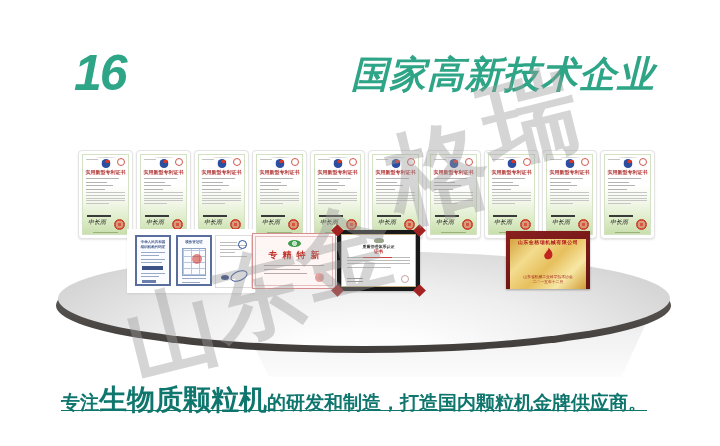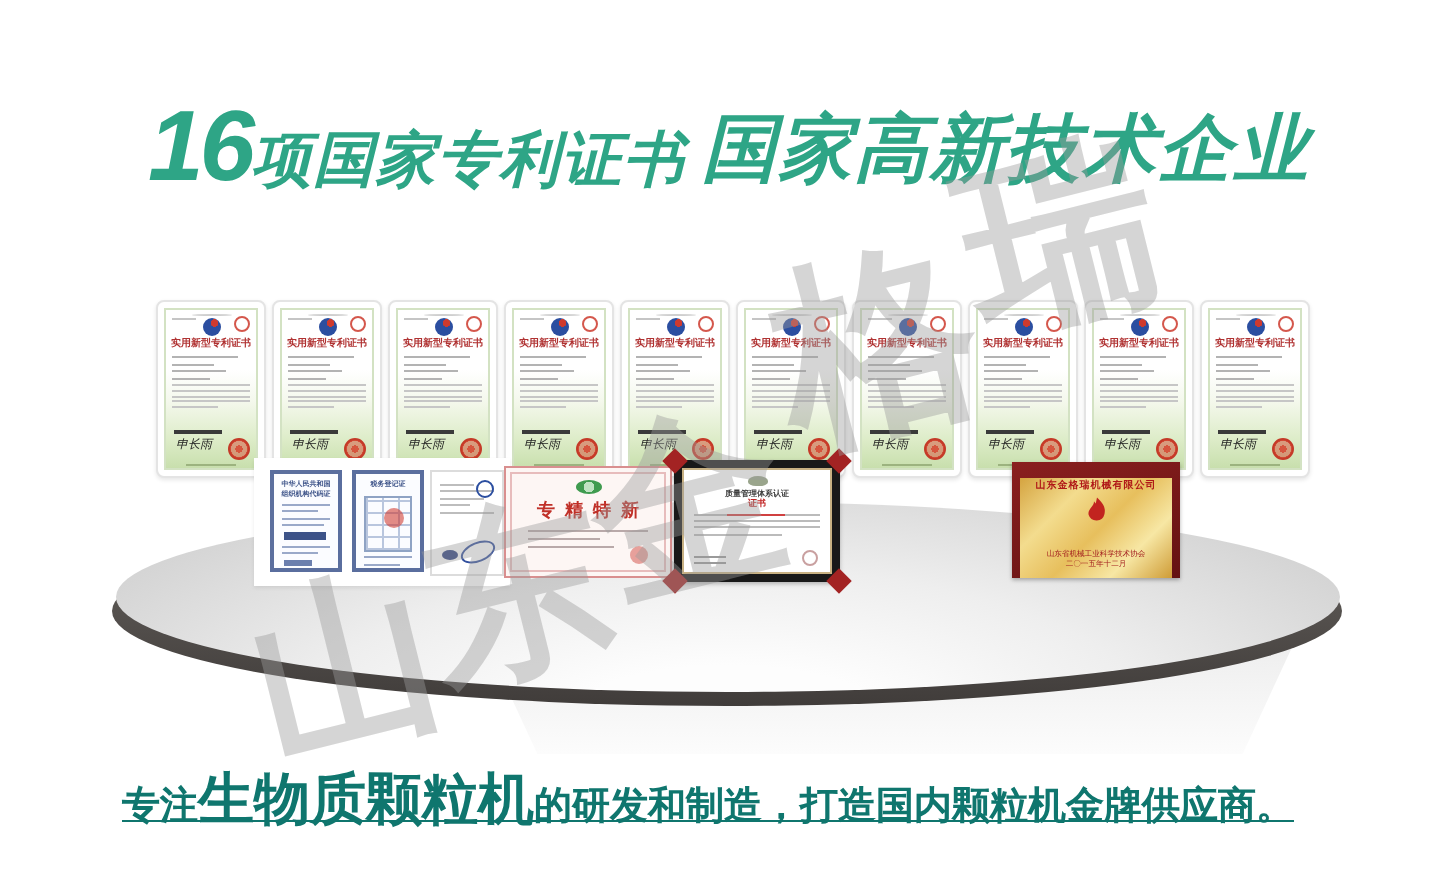--- a/index.html
+++ b/index.html
@@ -145,21 +145,20 @@
   .tagline .small{font-size:19px;}
   .tagline .big{font-size:28px;}
 </style>
 </head>
 <body>
 
 <div class="banner">
 
   <div class="hdr">
     <span class="num">16</span>
-      <span class="zh">项国家专利证书</span>
   </div>
   <div class="hdr2">国家高新技术企业</div>
 
   <div class="pedestal"></div>
   <div class="table-back"></div>
   <div class="table-top"></div>
 
   <div class="patent-row">
     <div class="pcard">
       <div class="pcert">

